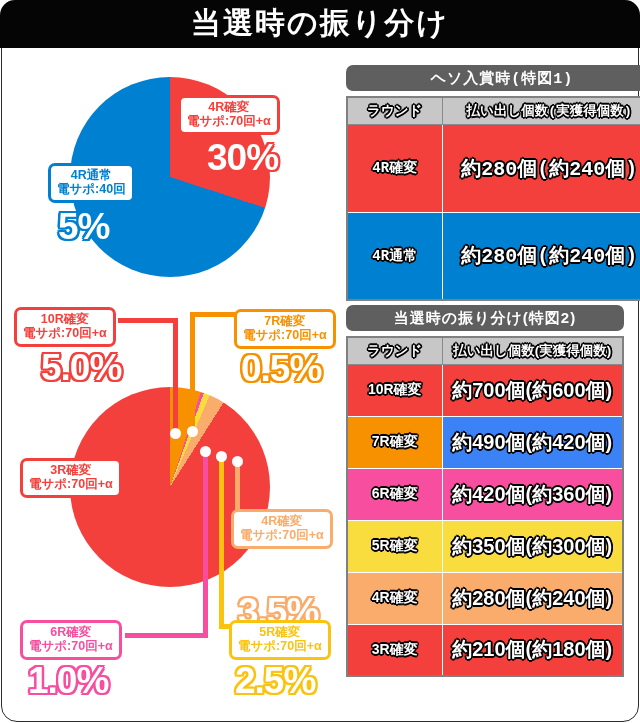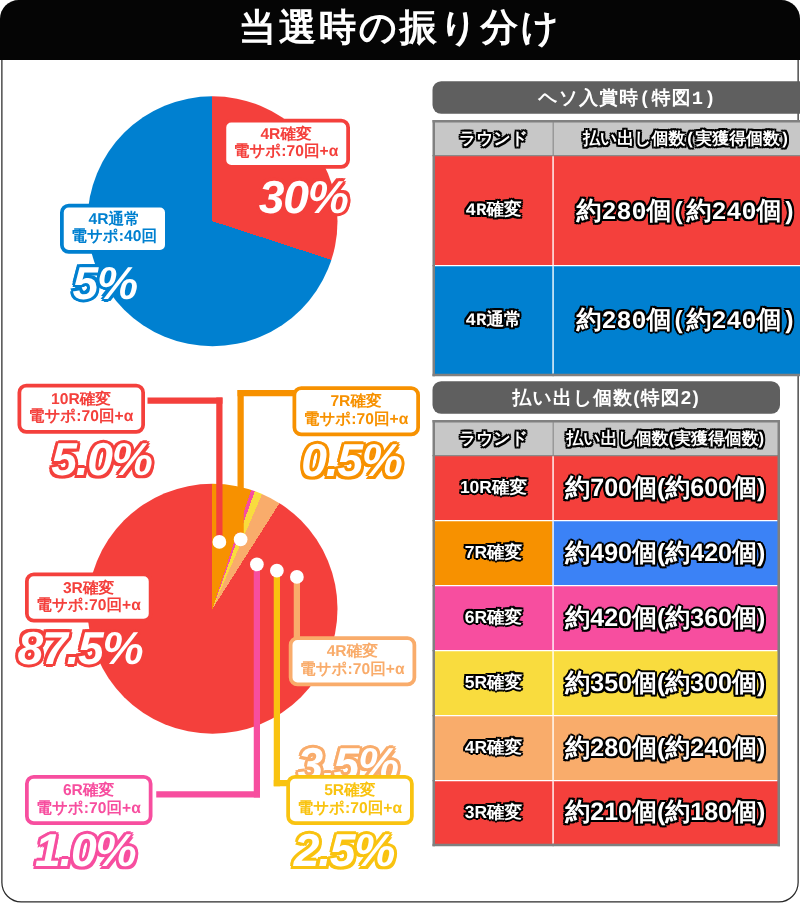--- a/index.html
+++ b/index.html
@@ -80,21 +80,20 @@
     font-weight: bold;
   }
   .pct {
     position: absolute;
     font-size: 37px;
     font-weight: bold;
     letter-spacing: -1px;
     line-height: 1;
     z-index: 29;
     white-space: nowrap;
-    font-style: italic;
   }
 
   
   .conn { position: absolute; z-index: 20; }
   .dot {
     position: absolute;
     width: 11px; height: 11px;
     border-radius: 50%;
     background: #ffffff;
     z-index: 25;
@@ -201,21 +200,20 @@
   <div class="callout" style="left:234px; top:309px; border-color:#F79100; color:#F79100;">
     <span class="l1">7R確変</span>
     <span class="l2">電サポ:70回+α</span>
   </div>
   <div class="pct" style="left:241px; top:350px; color:#ffffff; text-shadow:-2px -2px 0 #F79100,2px -2px 0 #F79100,-2px 2px 0 #F79100,2px 2px 0 #F79100,0 -2.4px 0 #F79100,0 2.4px 0 #F79100,-2.4px 0 0 #F79100,2.4px 0 0 #F79100;">0.5%</div>
 
   <div class="callout" style="left:20px; top:458px; border-color:#F4403C; color:#F4403C;">
     <span class="l1">3R確変</span>
     <span class="l2">電サポ:70回+α</span>
   </div>
-  <div class="pct" style="left:14px; top:500px; color:#ffffff; text-shadow:-2px -2px 0 #F4403C,2px -2px 0 #F4403C,-2px 2px 0 #F4403C,2px 2px 0 #F4403C,0 -2.4px 0 #F4403C,0 2.4px 0 #F4403C,-2.4px 0 0 #F4403C,2.4px 0 0 #F4403C;">87.5%</div>
 
   <div class="callout" style="left:231px; top:509px; border-color:#F9AC6B; color:#F9AC6B;">
     <span class="l1">4R確変</span>
     <span class="l2">電サポ:70回+α</span>
   </div>
   <div class="pct" style="left:238px; top:550px; color:#ffffff; text-shadow:-2px -2px 0 #F9AC6B,2px -2px 0 #F9AC6B,-2px 2px 0 #F9AC6B,2px 2px 0 #F9AC6B,0 -2.4px 0 #F9AC6B,0 2.4px 0 #F9AC6B,-2.4px 0 0 #F9AC6B,2.4px 0 0 #F9AC6B;margin-top:43px;">3.5%</div>
 
   <div class="callout" style="left:20px; top:620px; border-color:#F74E9F; color:#F74E9F;">
     <span class="l1">6R確変</span>
     <span class="l2">電サポ:70回+α</span>
@@ -244,21 +242,21 @@
         </tr>
         <tr>
           <td class="c1" style="background:#0080D0;">4R通常</td>
           <td class="c2" style="background:#0080D0;">約280個(約240個)</td>
         </tr>
       </tbody>
     </table>
   </div>
 
   <div class="tbl-wrap" id="tbl2-wrap" style="left:346px; top:305px; width:278px;">
-    <div class="tbl-head">払い出し個数(特図2)</div>
+    <div class="tbl-head">当選時の振り分け(特図2)</div>
     <table class="data" id="table2">
       <thead>
         <tr>
           <th class="c1">ラウンド</th>
           <th class="c2">払い出し個数(実獲得個数)</th>
         </tr>
       </thead>
       <tbody>
         <tr>
           <td class="c1" style="background:#F4403C;">10R確変</td>

